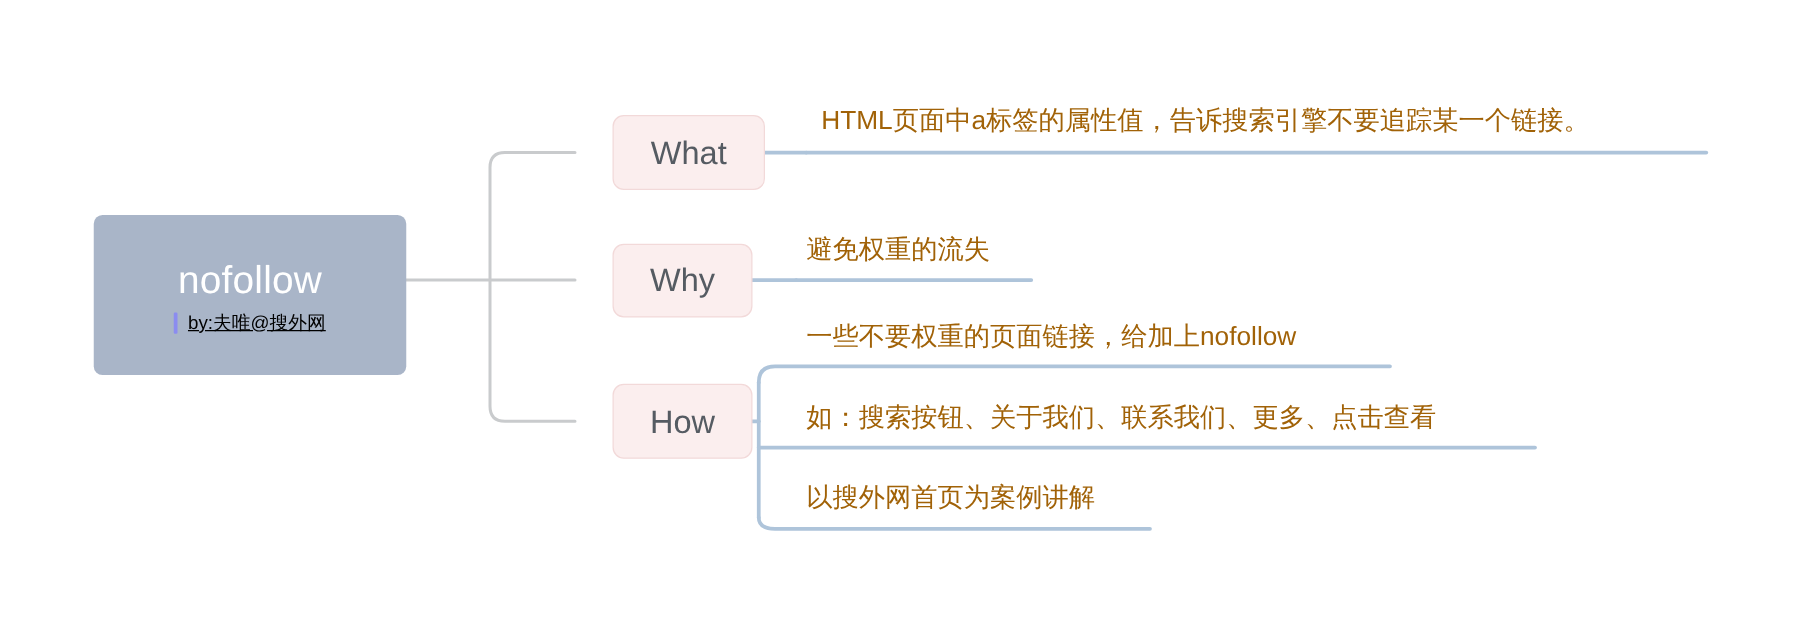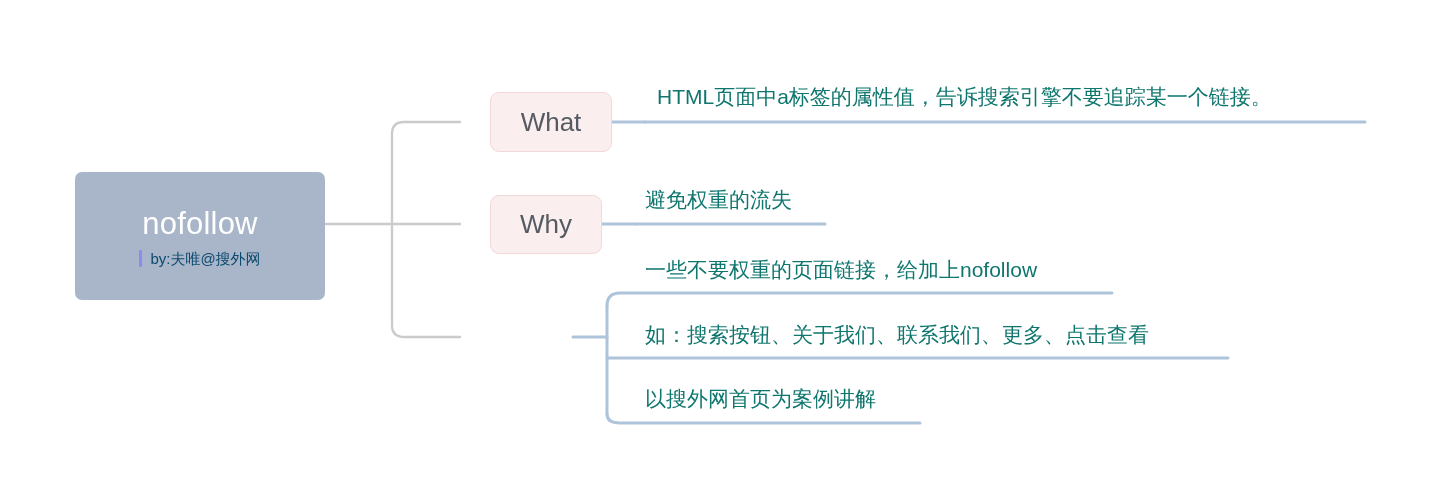--- a/index.html
+++ b/index.html
@@ -56,23 +56,24 @@
     margin-top: 7px;
   }
   .root-sub-bar {
     width: 3px;
     height: 17px;
     background: #8b8cf0;
     margin-right: 8px;
     border-radius: 1px;
   }
   .root-sub {
-    color: #0c4a6e;
+    color: #000000;
     font-size: 15px;
     line-height: 18px;
+    text-decoration: underline;
   }
 
   
   .branch-node {
     position: absolute;
     background: #fbeeee;
     border: 1px solid #f2d9d9;
     border-radius: 9px;
     box-sizing: border-box;
     display: flex;
@@ -83,21 +84,21 @@
     font-weight: 400;
     margin-left: 30px;
   }
   #node-what { left: 460px; top: 92px;  width: 122px; height: 60px; }
   #node-why  { left: 460px; top: 195px; width: 112px; height: 59px; }
   #node-how  { left: 460px; top: 307px; width: 112px; height: 60px; }
 
   
   .leaf-text {
     position: absolute;
-    color: #0f766e;
+    color: #a16207;
     font-size: 21px;
     line-height: 28px;
     white-space: nowrap;
   }
   #leaf-what   { left: 657px; top: 83px; }
   #leaf-why    { left: 645px; top: 186px; }
   #leaf-how-1  { left: 645px; top: 256px; }
   #leaf-how-2  { left: 645px; top: 321px; }
   #leaf-how-3  { left: 645px; top: 385px; }
 </style>
@@ -143,20 +144,21 @@
   <div class="root-node">
     <div class="root-title">nofollow</div>
     <div class="root-sub-wrap">
       <span class="root-sub-bar"></span>
       <span class="root-sub">by:夫唯@搜外网</span>
     </div>
   </div>
 
   <div class="branch-node" id="node-what">What</div>
   <div class="branch-node" id="node-why">Why</div>
+  <div class="branch-node" id="node-how">How</div>
 
   <div class="leaf-text" id="leaf-what">HTML页面中a标签的属性值，告诉搜索引擎不要追踪某一个链接。</div>
   <div class="leaf-text" id="leaf-why">避免权重的流失</div>
   <div class="leaf-text" id="leaf-how-1">一些不要权重的页面链接，给加上nofollow</div>
   <div class="leaf-text" id="leaf-how-2">如：搜索按钮、关于我们、联系我们、更多、点击查看</div>
   <div class="leaf-text" id="leaf-how-3">以搜外网首页为案例讲解</div>
 
 </div>
 
 </body></html>

